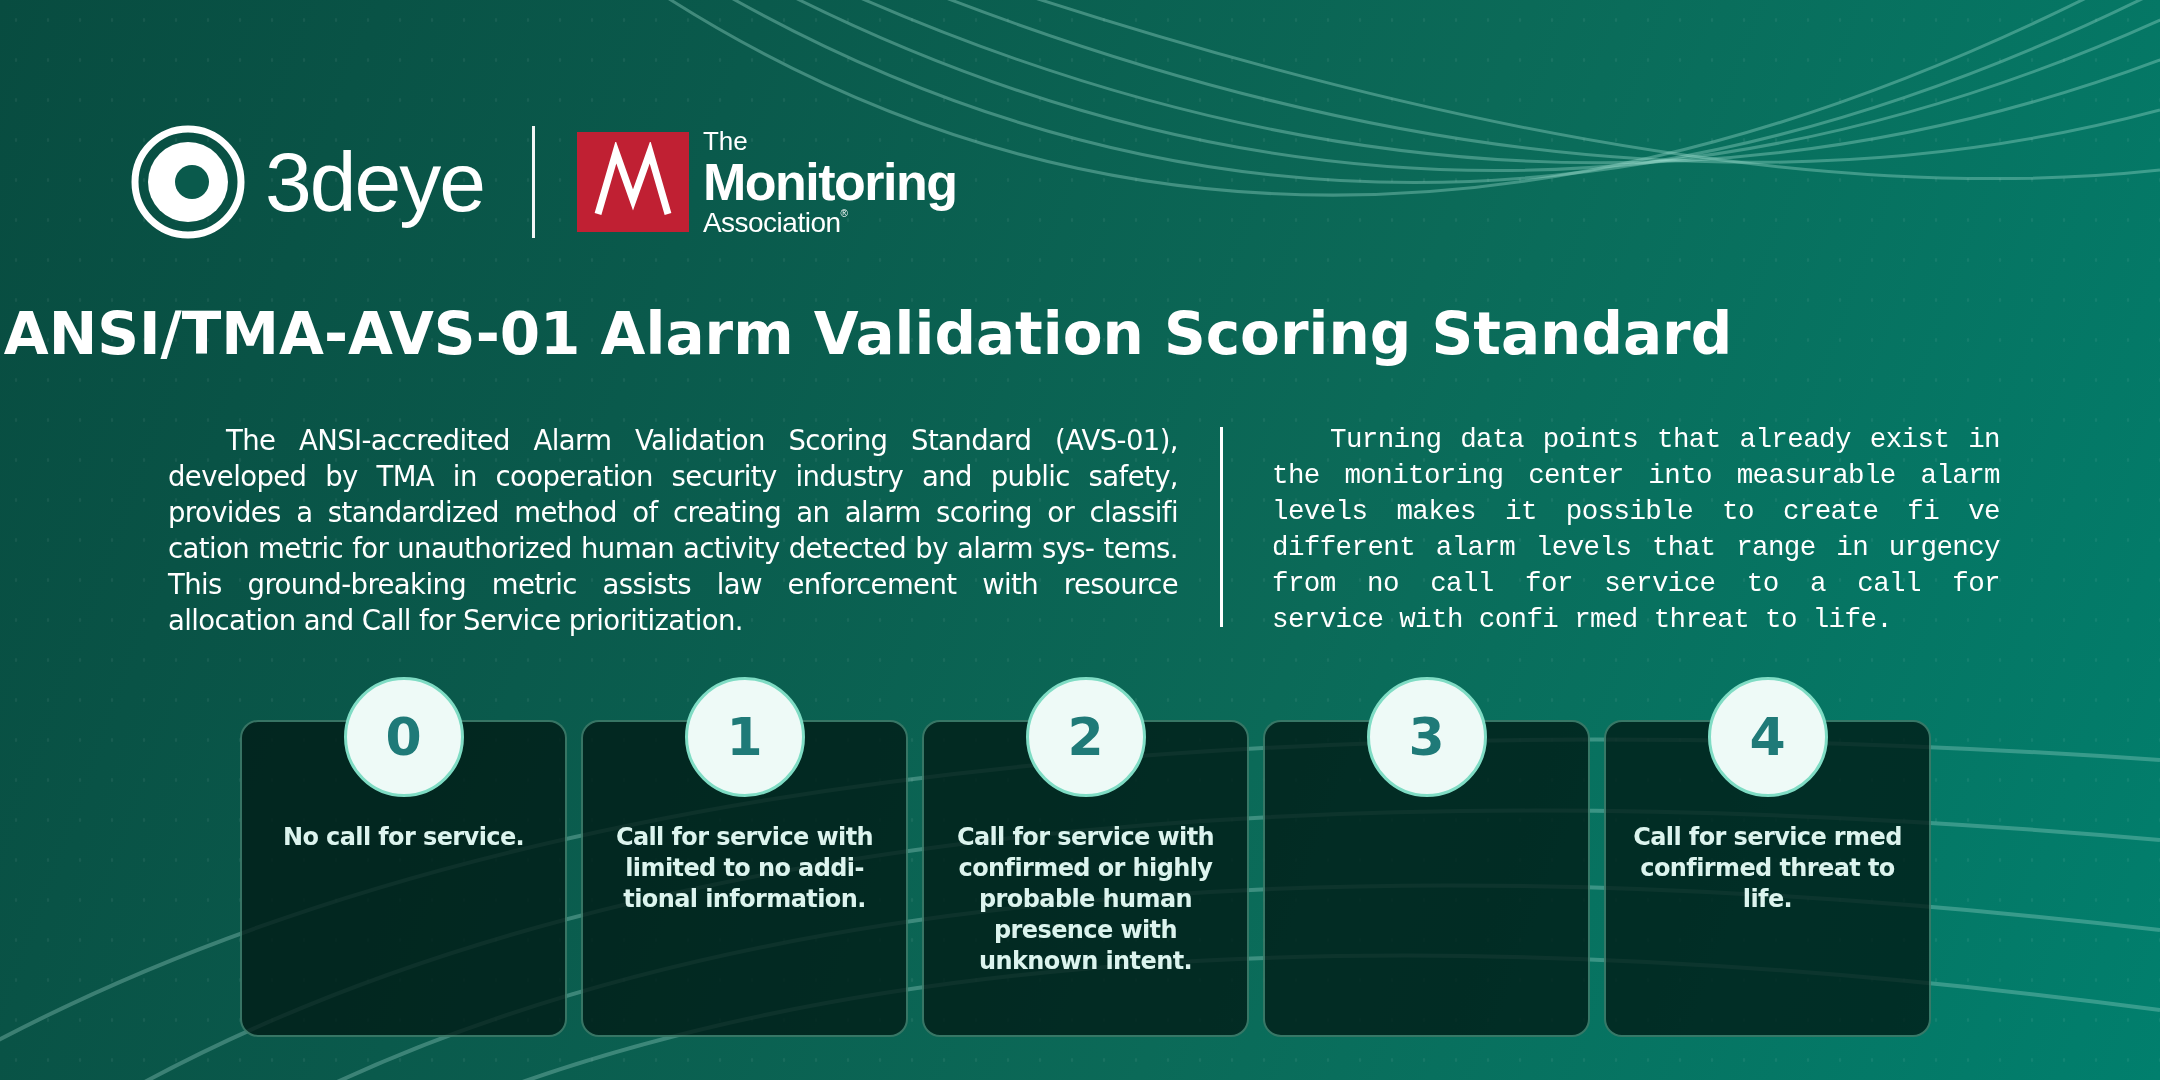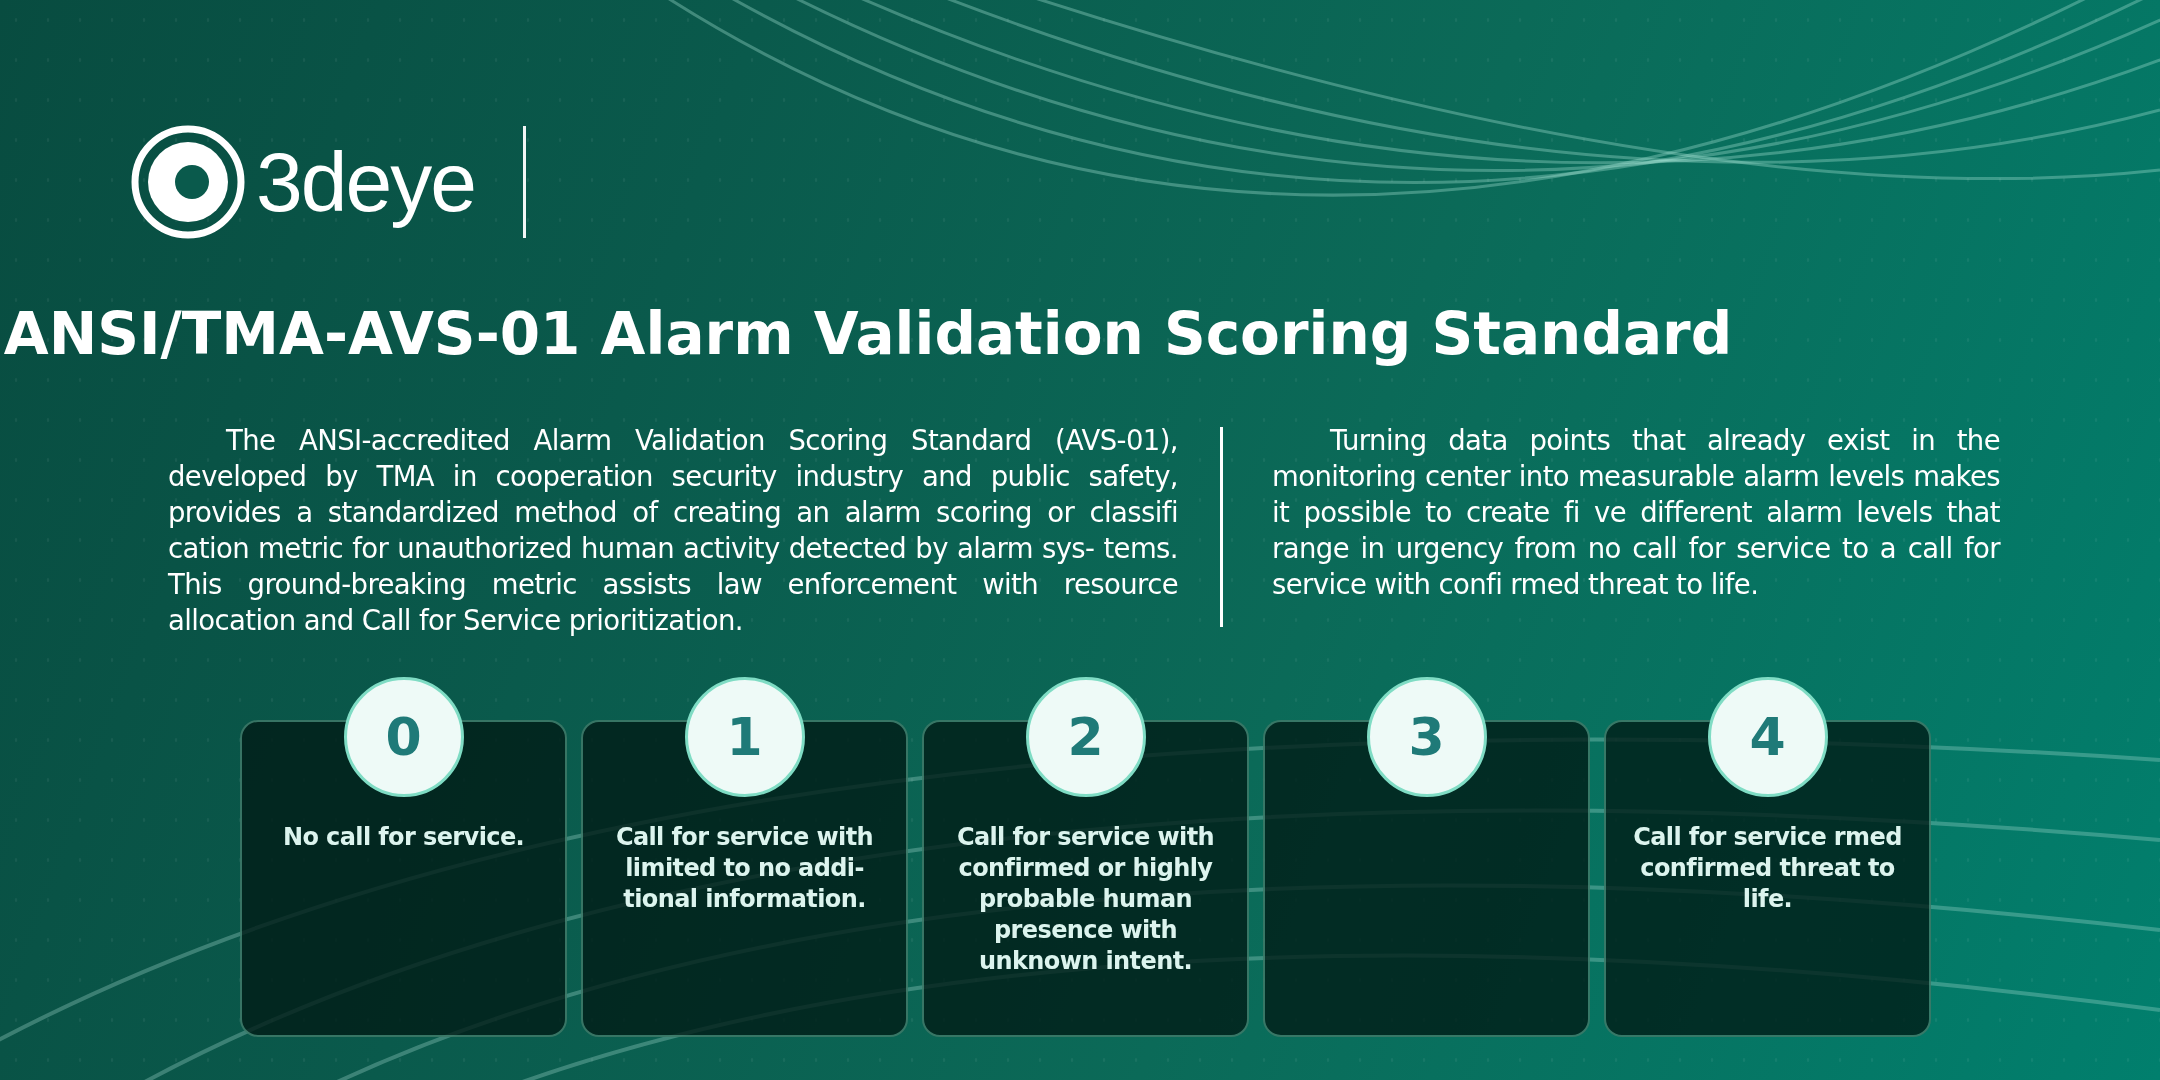--- a/index.html
+++ b/index.html
@@ -15,21 +15,21 @@
       position: absolute; inset: 0; pointer-events: none;
       background-image: radial-gradient(rgba(255,255,255,0.06) 1.2px, transparent 1.6px);
       background-size: 32px 40px;
     }
 
     
     .logos { position: absolute; top: 123px; left: 130px; height: 118px; display: flex; align-items: center; }
     .logo-3deye { display: flex; align-items: center; }
     .logo-3deye-text {
       font-family: "Liberation Sans", sans-serif;
-      font-size: 84px; font-weight: 400; letter-spacing: -2px; margin-left: 10px; color: #fff;
+      font-size: 84px; font-weight: 400; letter-spacing: -2px; margin-left: 19px; color: #fff;
       line-height: 1;
     }
     .logo-divider { width: 3px; height: 112px; background: #fff; margin: 0 42px 0 48px; opacity: 0.95; }
     .logo-tma { display: flex; align-items: center; }
     .tma-box {
       width: 112px; height: 100px; background: #c02033;
       display: flex; align-items: center; justify-content: center;
     }
     .tma-text { margin-left: 14px; font-family: "Liberation Sans", sans-serif; color: #fff; line-height: 1; }
     .tma-the { font-size: 26px; }
@@ -44,21 +44,21 @@
       font-family: "DejaVu Sans", sans-serif;
     }
 
     
     .para {
       position: absolute; font-size: 27.5px; line-height: 36px;
       text-align: justify; text-indent: 58px; color: #fff;
       font-family: "DejaVu Sans", sans-serif; letter-spacing: -0.6px;
     }
     .para-left { top: 422px; left: 168px; width: 1010px; }
-    .para-right { top: 422px; left: 1272px; width: 728px; }
+    .para-right { top: 422px; left: 1272px; width: 728px; font-family: Liberation Mono, monospace; }
     .para-divider { position: absolute; top: 427px; left: 1220px; width: 3px; height: 200px; background: #fff; }
 
     
     .card {
       position: absolute; top: 720px; width: 327px; height: 317px;
       background: rgba(0, 25, 20, 0.78);
       border: 2px solid rgba(120, 210, 185, 0.45);
       border-radius: 18px;
     }
     .badge {
@@ -100,20 +100,32 @@
 <div class="logos">
   <div class="logo-3deye">
     <svg width="116" height="116" viewBox="0 0 116 116">
       <circle cx="58" cy="58" r="53" fill="none" stroke="#fff" stroke-width="7"></circle>
       <circle cx="58" cy="58" r="40" fill="#fff"></circle>
       <circle cx="62" cy="58" r="17" fill="#0a5a4c"></circle>
     </svg>
     <span class="logo-3deye-text">3deye</span>
   </div>
   <div class="logo-divider"></div>
+  <div class="logo-tma">
+    <div class="tma-box">
+      <svg width="90" height="80" viewBox="0 0 90 80">
+        <polyline points="10,72 28,10 45,58 62,10 80,72" fill="none" stroke="#fff" stroke-width="7" stroke-linejoin="miter"></polyline>
+      </svg>
+    </div>
+    <div class="tma-text">
+      <div class="tma-the">The</div>
+      <div class="tma-monitoring">Monitoring</div>
+      <div class="tma-assoc"><span>Association</span><sup>®</sup></div>
+    </div>
+  </div>
 </div>
 
 <h1 class="title">ANSI/TMA-AVS-01 Alarm Validation Scoring Standard</h1>
 
 <p class="para para-left">The ANSI-accredited Alarm Validation Scoring Standard (AVS-01), developed by TMA in cooperation security industry and public safety, provides a standardized method of creating an alarm scoring or classifi cation metric for unauthorized human activity detected by alarm sys- tems. This ground-breaking metric assists law enforcement with resource allocation and Call for Service prioritization.</p>
 <div class="para-divider"></div>
 <p class="para para-right">Turning data points that already exist in the monitoring center into measurable alarm levels makes it possible to create fi ve different alarm levels that range in urgency from no call for service to a call for service with confi rmed threat to life.</p>
 
 <div class="card" style="left:240px;">
   <div class="badge">0</div>

